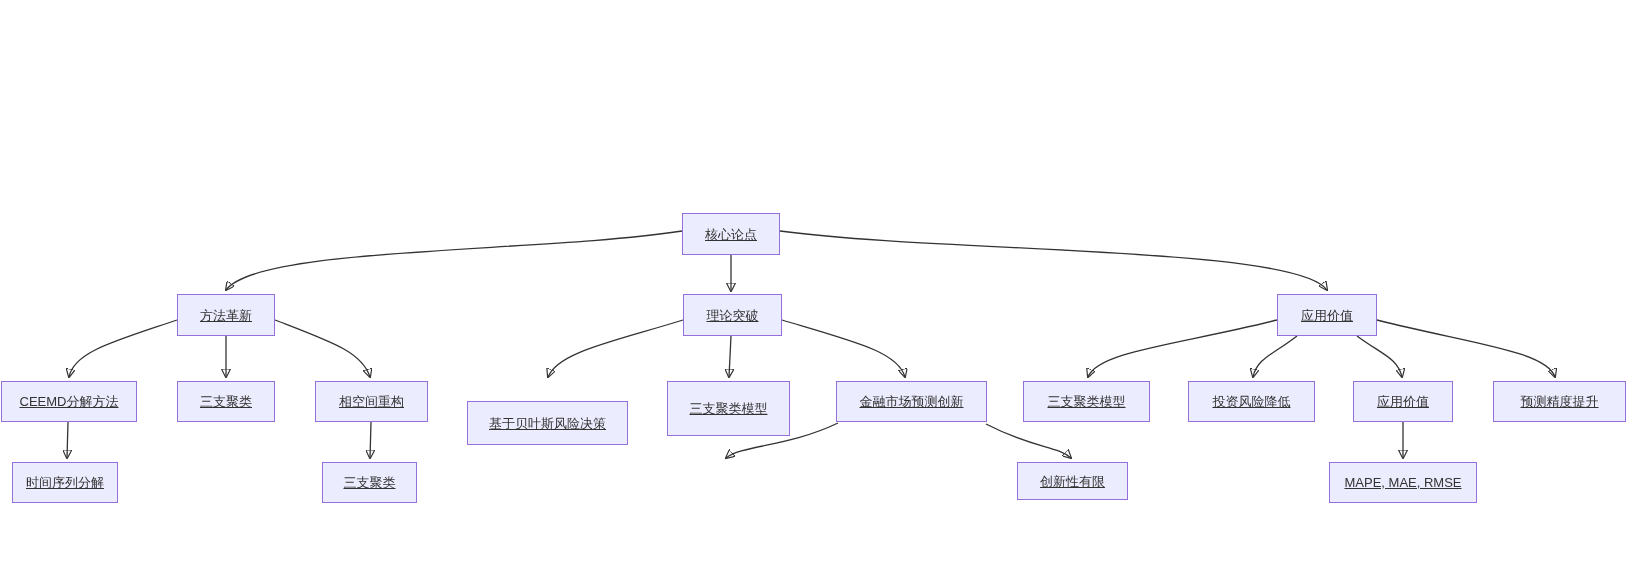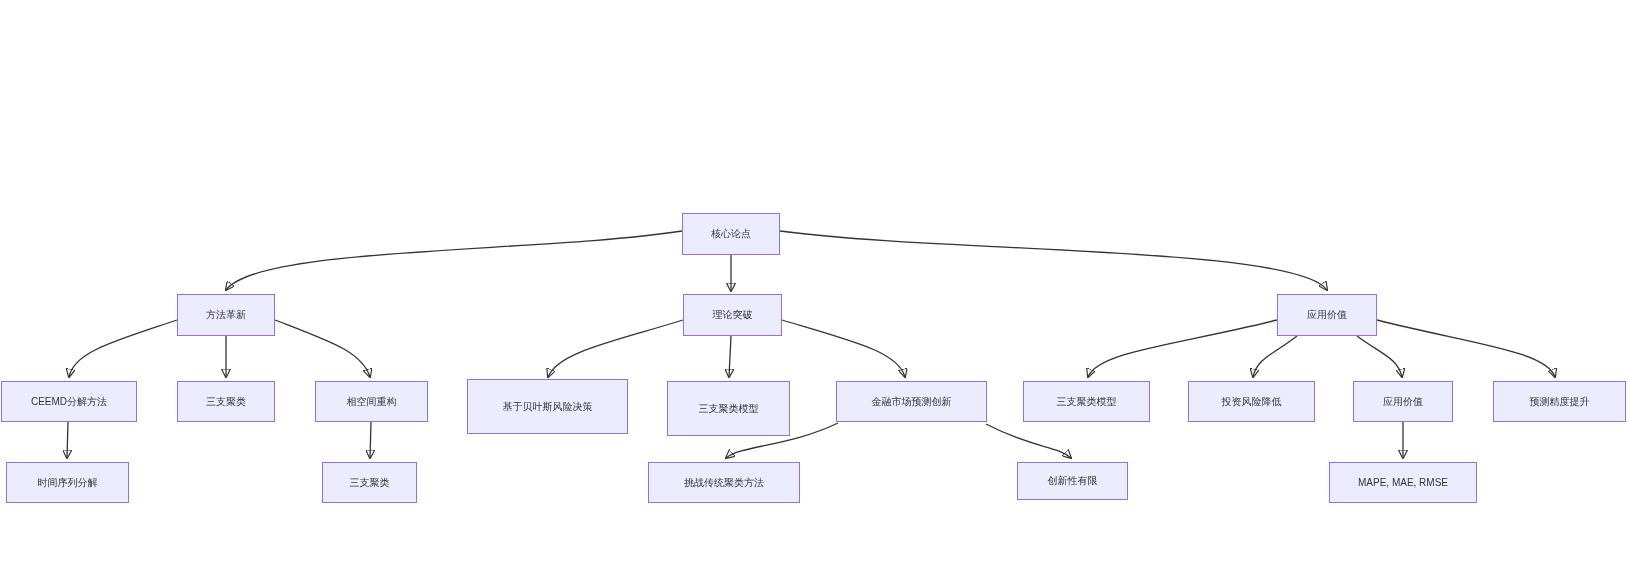--- a/index.html
+++ b/index.html
@@ -33,24 +33,25 @@
   }
   .node{
     position:absolute;
     box-sizing:border-box;
     background:var(--node-fill);
     border:1px solid var(--node-border);
     color:var(--text);
     display:flex;
     align-items:center;
     justify-content:center;
-    font-size:10px;
+    font-size:13px;
     line-height:1;
     white-space:nowrap;
     text-align:center;
+    text-decoration:underline;
   }
 </style>
 </head>
 <body>
 
 <div class="canvas">
 
   <svg class="edges" viewBox="0 0 1628 576" xmlns="http://www.w3.org/2000/svg">
     <defs>
       <marker id="arrow" viewBox="0 0 10 10" refX="9" refY="5" markerWidth="7" markerHeight="7" orient="auto-start-reverse">
@@ -79,27 +80,26 @@
 
   <div class="node" style="left:682px;top:213px;width:98px;height:42px">核心论点</div>
 
   <div class="node" style="left:177px;top:294px;width:98px;height:42px">方法革新</div>
   <div class="node" style="left:683px;top:294px;width:99px;height:42px">理论突破</div>
   <div class="node" style="left:1277px;top:294px;width:100px;height:42px">应用价值</div>
 
   <div class="node" style="left:1px;top:381px;width:136px;height:41px">CEEMD分解方法</div>
   <div class="node" style="left:177px;top:381px;width:98px;height:41px">三支聚类</div>
   <div class="node" style="left:315px;top:381px;width:113px;height:41px">相空间重构</div>
-  <div class="node" style="left:467px;top:379px;width:161px;height:55px">基于贝叶斯风险决策</div>
+  <div class="node" style="left:467px;top:401px;width:161px;height:44px">基于贝叶斯风险决策</div>
   <div class="node" style="left:667px;top:381px;width:123px;height:55px">三支聚类模型</div>
   <div class="node" style="left:836px;top:381px;width:151px;height:41px">金融市场预测创新</div>
   <div class="node" style="left:1023px;top:381px;width:127px;height:41px">三支聚类模型</div>
   <div class="node" style="left:1188px;top:381px;width:127px;height:41px">投资风险降低</div>
   <div class="node" style="left:1353px;top:381px;width:100px;height:41px">应用价值</div>
   <div class="node" style="left:1493px;top:381px;width:133px;height:41px">预测精度提升</div>
 
-  <div class="node" style="left:6px;top:462px;width:123px;height:41px">时间序列分解</div>
+  <div class="node" style="left:12px;top:462px;width:106px;height:41px">时间序列分解</div>
   <div class="node" style="left:322px;top:462px;width:95px;height:41px">三支聚类</div>
-  <div class="node" style="left:648px;top:462px;width:152px;height:41px">挑战传统聚类方法</div>
   <div class="node" style="left:1017px;top:462px;width:111px;height:38px">创新性有限</div>
   <div class="node" style="left:1329px;top:462px;width:148px;height:41px">MAPE, MAE, RMSE</div>
 
 </div>
 
 </body></html>

